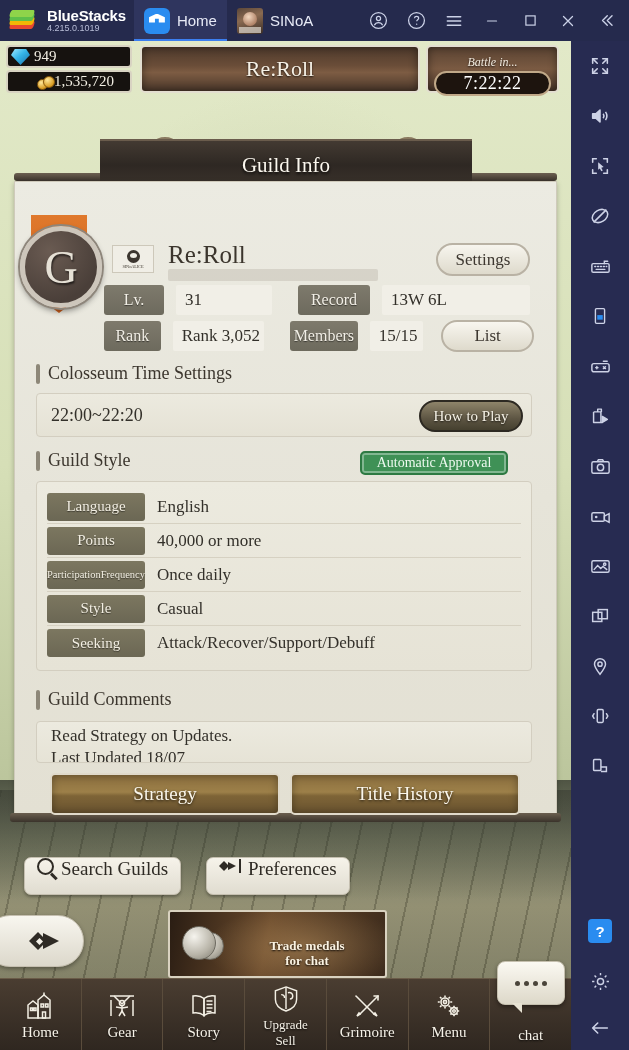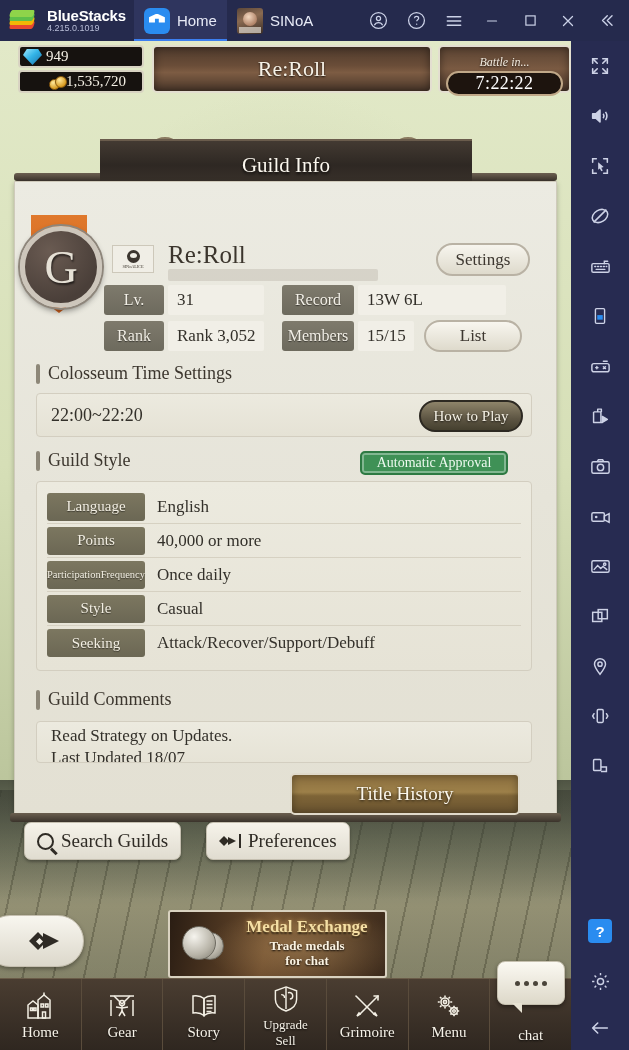--- a/index.html
+++ b/index.html
@@ -118,21 +118,21 @@
   .bg-wheel {
     position:absolute; left:50%; top:120px; width:420px; height:420px; margin-left:-210px;
     border-radius:50%; border:26px solid rgba(150,148,120,.18);
   }
   .bg-wheel:before{
     content:""; position:absolute; inset:18px; border-radius:50%;
     border:10px solid rgba(150,148,120,.12);
   }
 
   
-  .hud { position: absolute; left: 12px; top: 0; width: 502px; height: 56px; }
+  .hud { position: absolute; left: 0; top: 0; width: 502px; height: 56px; }
   .currencies { position: absolute; left: 6px; top: 4px; width: 126px; }
   .cur-row {
     height: 23px; background: #16120f; border: 2px solid #d8d3c2; border-radius: 4px;
     display:flex; align-items:center; padding-left: 26px; margin-bottom: 2px;
     color:#f3efe4; font-size: 15px; position: relative;
   }
   .cur-ico { position:absolute; left: 3px; top: 2px; width: 20px; height: 17px; }
   .gem {
     background: linear-gradient(140deg,#9fe8ff 0%, #34b5e8 45%, #1a6fa8 100%);
     clip-path: polygon(20% 0,80% 0,100% 38%,50% 100%,0 38%);
@@ -264,21 +264,21 @@
   .settings-btn {
     position:absolute; right: 2px; top: 2px; width: 94px; height: 33px;
     border-radius: 17px; border:2px solid #b9b2a4;
     background: linear-gradient(180deg,#f7f5ee,#dedacc);
     display:flex; align-items:center; justify-content:center;
     color:#3d3730; font-size: 17px;
   }
 
   
   .statgrid { position:absolute; left: 104px; top: 244px; width: 430px; }
-  .statrow { display:flex; align-items:center; height: 30px; margin-bottom: 6px; gap: 4px; }
+  .statrow { display:flex; align-items:center; height: 30px; margin-bottom: 6px; gap: 12px; }
   .stat-key {
     background: linear-gradient(180deg,#7e7a6c,#6d6a5d); color:#f2efe6;
     font-size: 16px; height: 30px; display:flex; align-items:center; justify-content:center;
     border-radius:3px; text-shadow:0 1px 1px rgba(0,0,0,.5);
   }
   .stat-val {
     background: #f1efe7; height: 30px; display:flex; align-items:center;
     padding-left: 9px; color:#33302a; font-size: 17px; border-radius:2px;
   }
   .k-lv   { width: 60px; }
@@ -361,22 +361,22 @@
     color:#fbf7ec; font-size: 19px; text-shadow: 0 1px 3px rgba(0,0,0,.75);
   }
   .btn-strategy { left: 50px; top: 732px; width: 230px; }
   .btn-title    { left: 290px; top: 732px; width: 230px; }
 
   
   .pill-btn {
     position:absolute; height: 38px; border-radius:7px;
     background: linear-gradient(180deg,#f6f3ea,#e0dcd0);
     border:1px solid #c5bfb0; box-shadow: 0 2px 3px rgba(0,0,0,.3);
-    display:flex; align-items:center; gap:7px; padding: 0 12px;
-    color:#2f2b25; font-size: 19px;
+    display:flex; gap:7px; padding: 0 12px;
+    color:#2f2b25; font-size: 19px; margin-top: 35px;
   }
   .btn-search { left: 24px; top: 781px; }
   .btn-pref   { left: 206px; top: 781px; }
   .ico-search { width:17px;height:17px;border:2.2px solid #2f2b25;border-radius:50%;position:relative; flex:none;}
   .ico-search:after{content:"";position:absolute;right:-6px;bottom:-5px;width:8px;height:2.6px;background:#2f2b25;transform:rotate(45deg);}
   .ico-pref { width:22px;height:16px; position:relative; flex:none; }
   .ico-pref b{position:absolute;left:0;top:3px;width:10px;height:10px;background:#2f2b25;clip-path:polygon(50% 0,100% 50%,50% 100%,0 50%);}
   .ico-pref i{position:absolute;left:9px;top:4px;width:8px;height:8px;background:#2f2b25;clip-path:polygon(0 0,100% 50%,0 100%);}
   .ico-pref u{position:absolute;right:0;top:1px;width:2px;height:14px;background:#2f2b25;}
 
@@ -783,20 +783,23 @@
     </div>
 
     <div class="sec-head" style="left:36px; top:648px;">
       <span>Guild Comments</span>
     </div>
     <div class="comment-box">
       <div>Read Strategy on Updates.</div>
       <div>Last Updated 18/07</div>
     </div>
 
+    <div class="gold-btn btn-strategy">
+      <span>Strategy</span>
+    </div>
     <div class="gold-btn btn-title">
       <span>Title History</span>
     </div>
 
     <div class="pill-btn btn-search">
       <span class="ico-search"></span>
       <span>Search Guilds</span>
     </div>
     <div class="pill-btn btn-pref">
       <span class="ico-pref">
@@ -813,21 +816,20 @@
           <i></i>
           <s></s>
         </span>
     </div>
 
     <div class="banner">
       <span class="medal">
           <i></i>
           <b></b>
         </span>
-      <div class="banner-title">Medal Exchange</div>
       <div class="banner-sub">
         <div>Trade medals</div>
         <div>for chat</div>
       </div>
     </div>
     <div class="banner-dot"></div>
 
     <div class="navbar">
       <div class="navitem">
         <span class="nav-ico">

